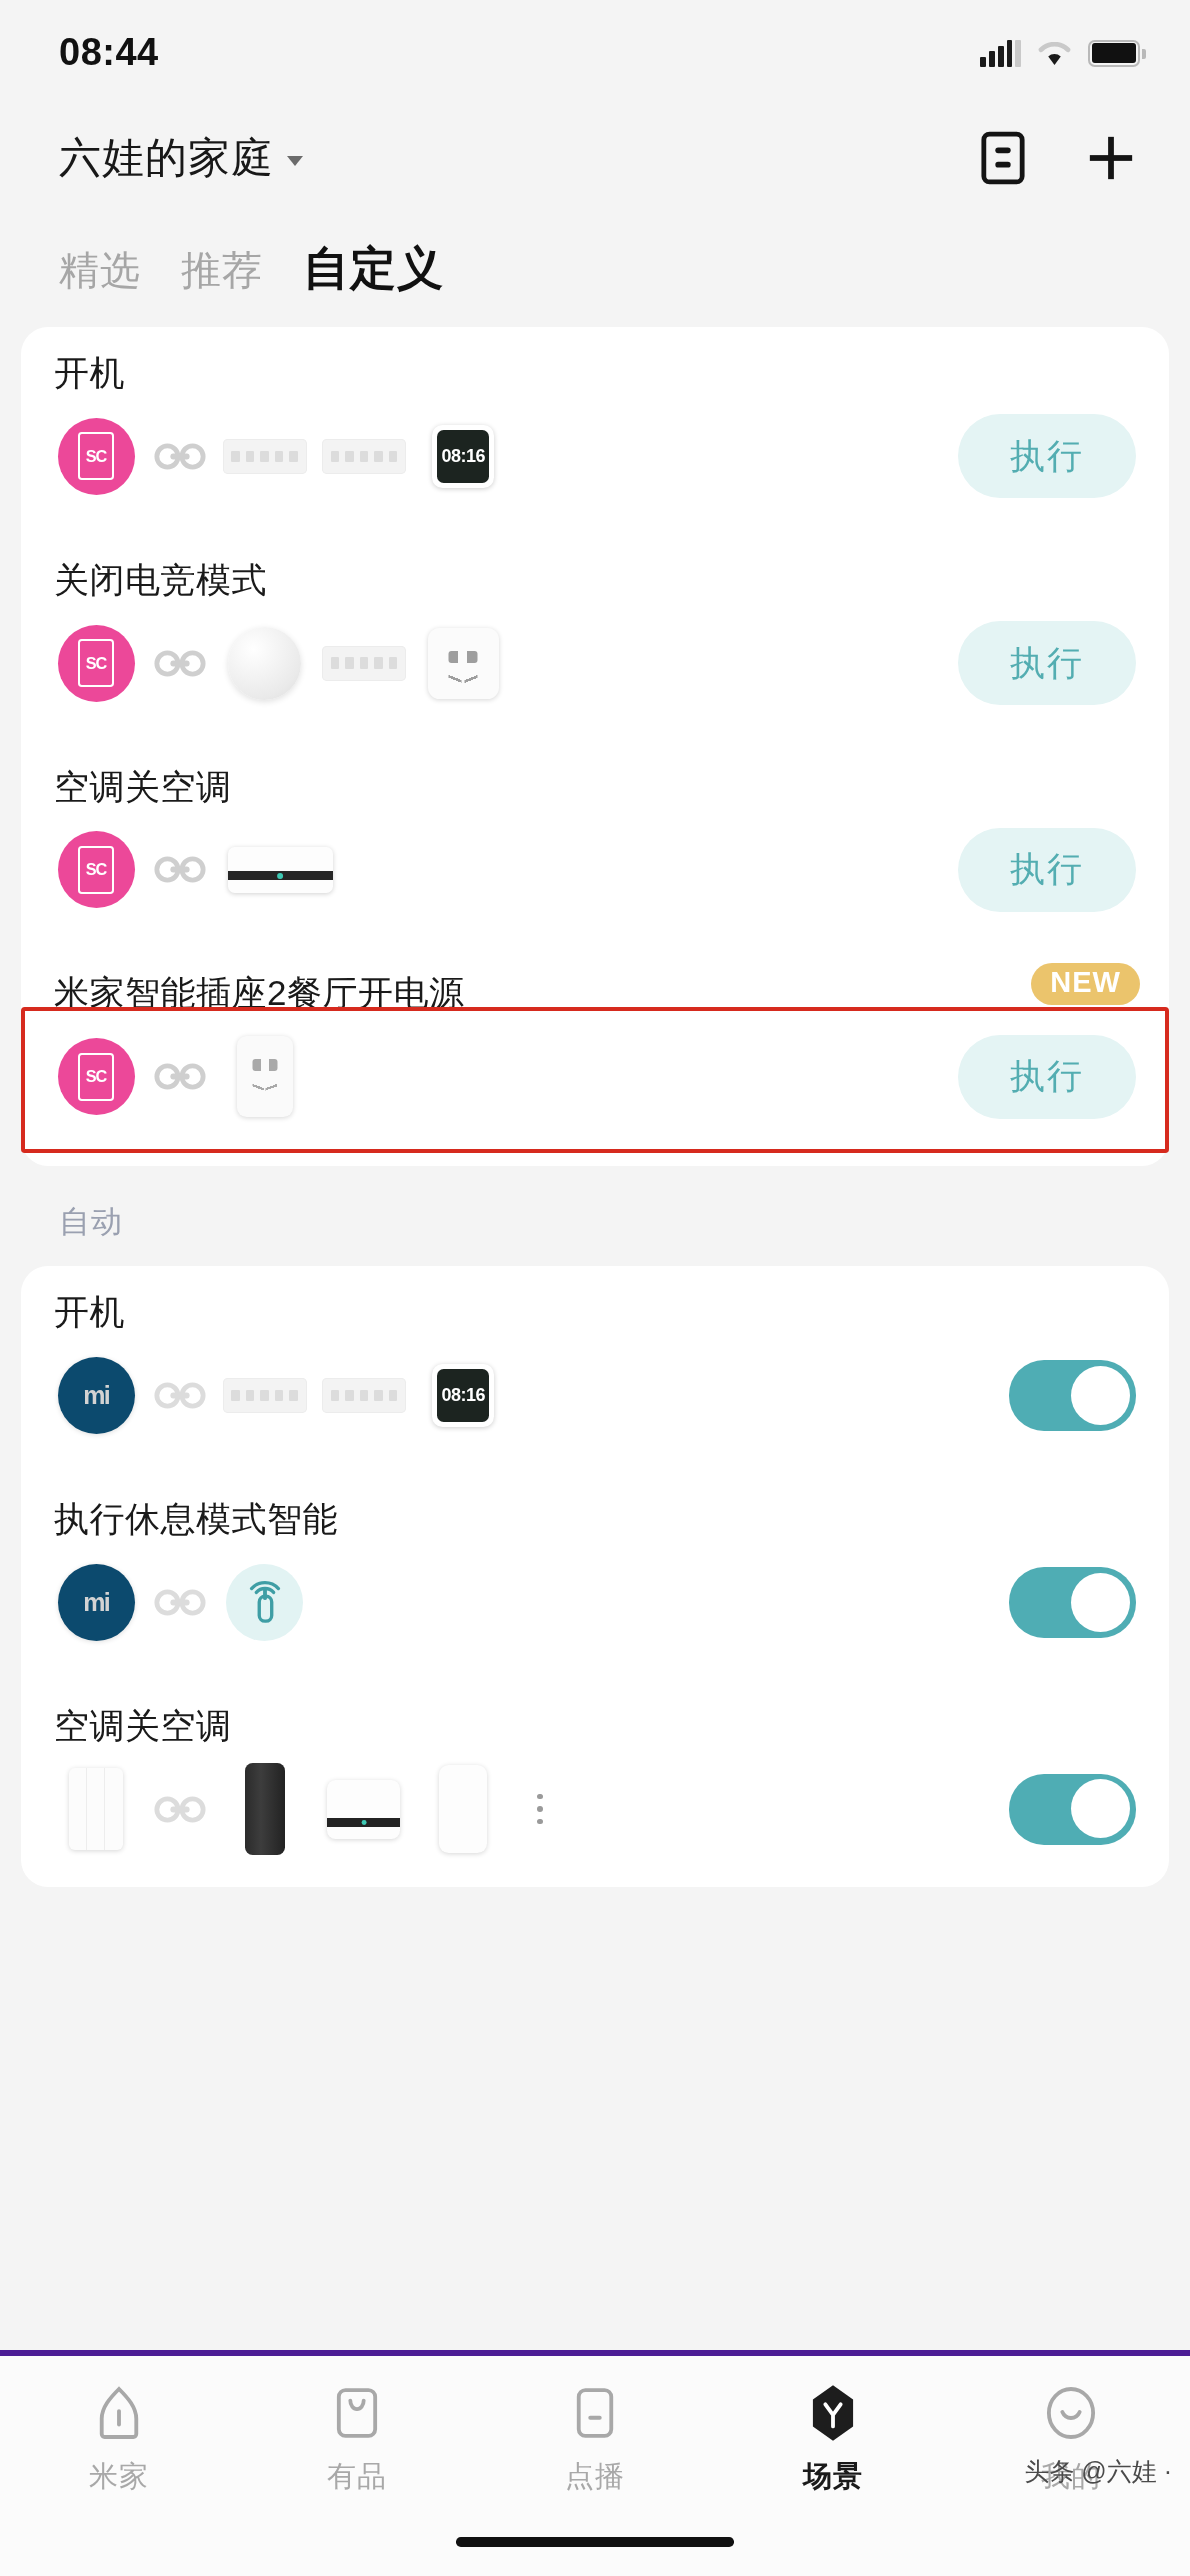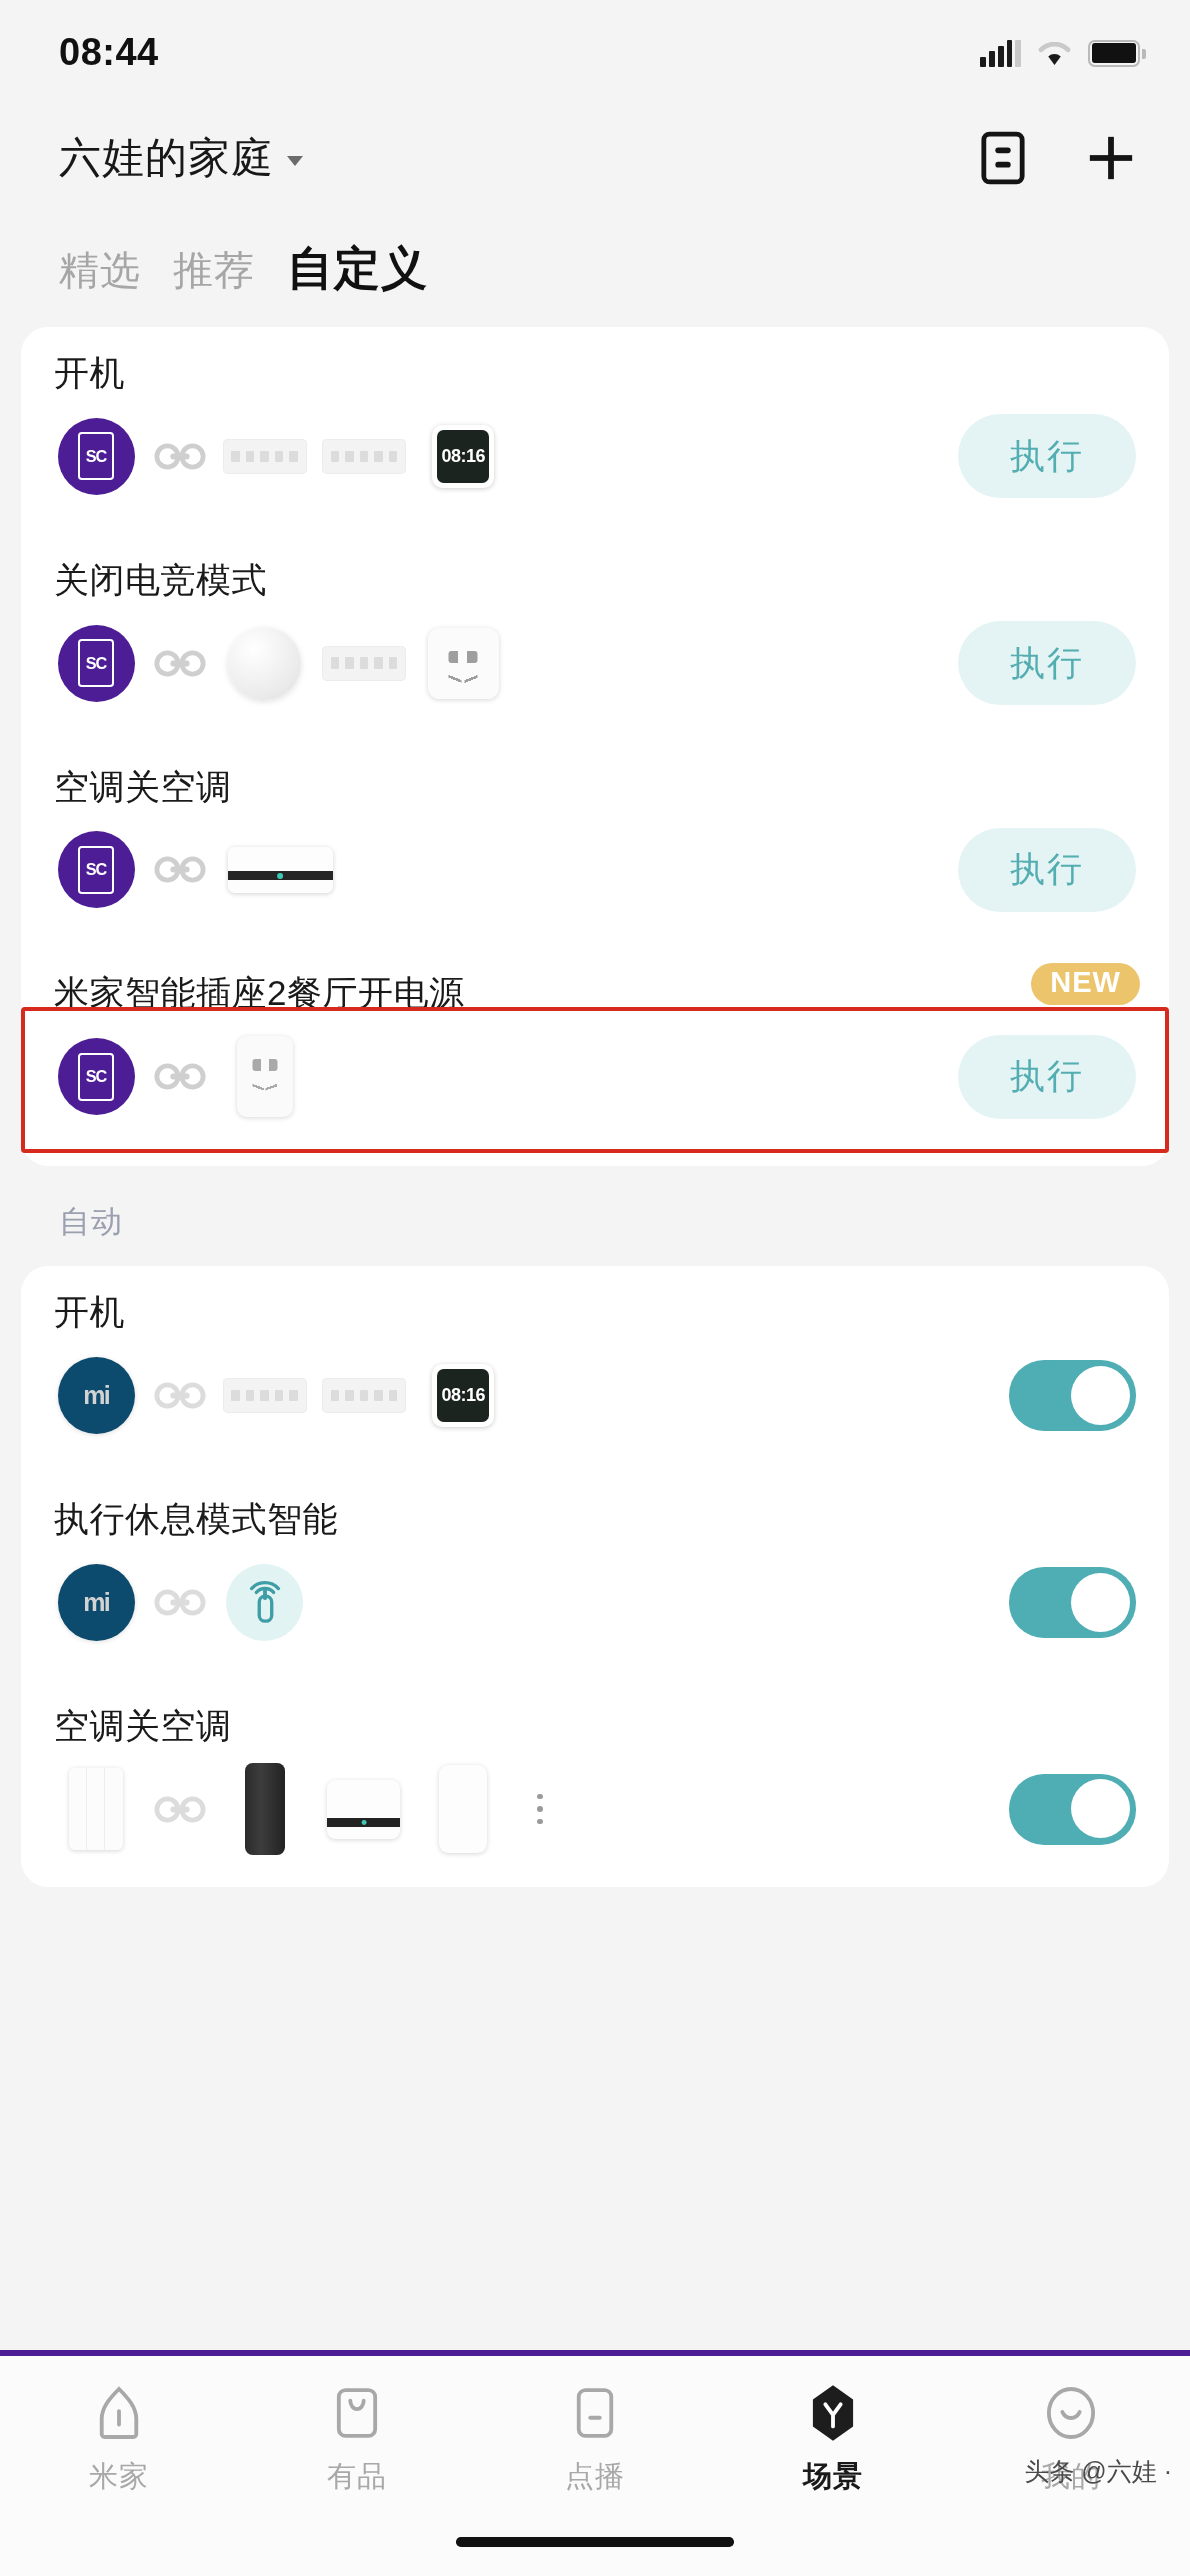--- a/index.html
+++ b/index.html
@@ -42,21 +42,21 @@
     justify-content: space-between; padding: 0 50px 0 59px;
   }
   .home-name { display: flex; align-items: center; gap: 13.4px; }
   .home-name .txt { font-size: 42px; color: #181818; font-weight: 400; letter-spacing: 1px; }
   .caret { width: 0; height: 0; border-left: 8.6px solid transparent;
            border-right: 8.6px solid transparent; border-top: 10.5px solid #6b6b6b; margin-top: 7.7px; }
   .hdr-actions { display: flex; align-items: center; gap: 50px; }
   .icon-btn { width: 58px; height: 58px; display: flex; align-items: center; justify-content: center; }
 
   
-  .tabs { display: flex; align-items: baseline; gap: 32px; padding: 27px 0 27px 59px; }
+  .tabs { display: flex; align-items: baseline; gap: 40px; padding: 27px 0 27px 59px; }
   .tab { font-size: 40px; color: #a6a6a6; font-weight: 400; letter-spacing: 1px; }
   .tab.active { color: #111; font-size: 46px; font-weight: 600; }
 
   
   .scroll { position: relative; height: 1941px; overflow: hidden; }
 
   .card-group {
     background: #ffffff; border-radius: 27px; margin: 0 21px;
     overflow: hidden;
   }
@@ -66,21 +66,21 @@
   .scene-row + .scene-row { border-top: 0; }
   .scene-title {
     font-size: 35px; color: #1a1a1a; font-weight: 500; letter-spacing: 0.5px;
     margin-bottom: 5.8px; line-height: 1.2;
   }
   .scene-body { display: flex; align-items: center; justify-content: space-between; min-height: 113px; }
   .dev-chain { display: flex; align-items: center; gap: 15.3px; }
 
   
   .dev { width: 84px; height: 84px; display:flex; align-items:center; justify-content:center; position: relative; }
-  .dev-circle { width: 77px; height: 77px; border-radius: 50%; background: #4c1d95;
+  .dev-circle { width: 77px; height: 77px; border-radius: 50%; background: #ec4899;
                 display:flex; align-items:center; justify-content:center; }
   .dev-circle.white { background: #0c4a6e; box-shadow: 0 1px 4.8px rgba(0,0,0,.13); text-align: center; }
   .dev-circle.teal-bg { background: #e2f3f3; }
   .sc-glyph { width: 36px; height: 48px; border: 2.9px solid #fff; border-radius: 3.8px;
               display:flex; align-items:center; justify-content:center;
               font-size: 16.3px; color:#fff; font-weight:700; letter-spacing:-1px; }
   .mi-glyph { font-size: 25px; color: #d3d3d3; font-weight: 700; letter-spacing: -1.9px; }
   .link-ico { width: 54px; height: 35px; display:flex; align-items:center; justify-content:center; }
   .strip { width: 105px; height: 35px; background: #f3f3f3; border-radius: 4.8px;
            display:flex; align-items:center; justify-content:space-around; padding: 0 5.8px;

